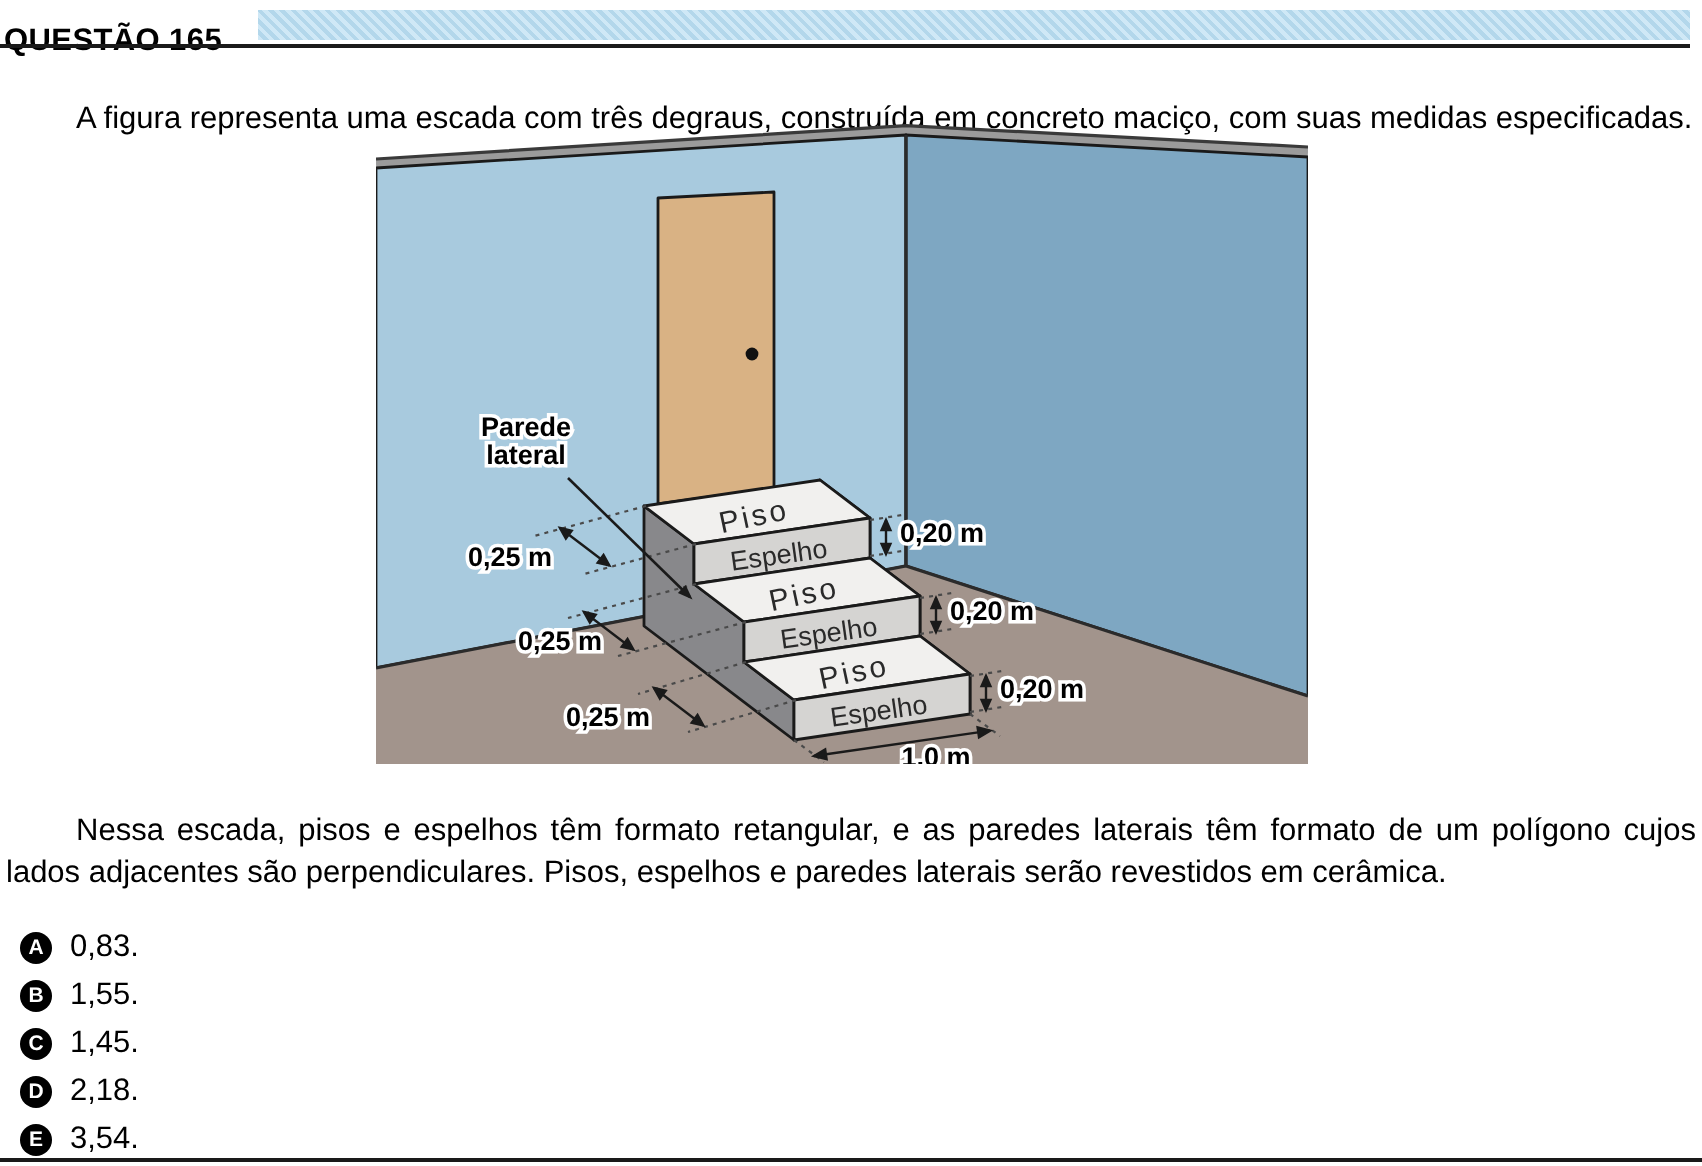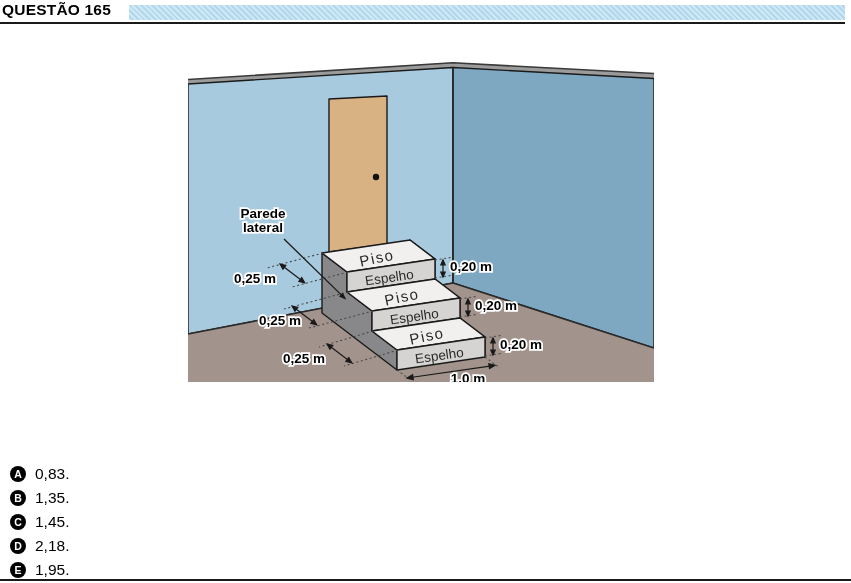--- a/index.html
+++ b/index.html
@@ -1,20 +1,20 @@
 <!DOCTYPE html>
 <html><head>
 <meta charset="utf-8">
 <style>
   html,body{margin:0;padding:0;background:#fff;}
   .page{position:relative;width:851px;height:583px;background:#fff;overflow:hidden;
         font-family:"Liberation Sans","DejaVu Sans",sans-serif;color:#000;}
 
   
-  .q-title{position:absolute;left:2px;top:1px;font-size:15.5px;font-weight:bold;letter-spacing:.2px;}
+  .q-title{position:absolute;left:2px;top:12px;font-size:15.5px;font-weight:bold;letter-spacing:.2px;}
   .q-bar{position:absolute;left:129px;top:5px;width:716px;height:15px;
          background:repeating-linear-gradient(45deg,#cfe8f6 0px,#cfe8f6 2px,#b3d7eb 2px,#b3d7eb 4px);}
   .q-underline{position:absolute;left:0;top:21.5px;width:845px;height:2.2px;background:#1a1a1a;}
 
   .para{position:absolute;left:3px;width:845px;font-size:15.5px;line-height:21px;}
   .p1{top:33px;text-indent:35px;}
   .p2{top:389px;text-indent:35px;text-align:justify;}
   .pq{top:439px;}
 
   .figure{position:absolute;left:188px;top:62px;width:466px;height:320px;}
@@ -36,20 +36,21 @@
 </style>
 </head>
 <body>
 
 <div class="page">
 
   <div class="q-title">QUESTÃO 165</div>
   <div class="q-bar"></div>
   <div class="q-underline"></div>
 
+  <p class="para p1">A figura representa uma escada com três degraus, construída em concreto maciço, com suas medidas especificadas.</p>
 
   <div class="figure">
     <svg width="466" height="320" viewBox="0 0 466 320">
 
       <path d="M0,20 L265,3 L466,14" fill="none" stroke="#9b9b9b" stroke-width="5"></path>
       <path d="M0,17.5 L265,0.8 L466,11.5" fill="none" stroke="#3a3a3a" stroke-width="1.6"></path>
 
       <polygon points="0,22 265,5.5 265,221 0,272" class="edge" fill="#a8cade"></polygon>
       <polygon points="265,5.5 466,16.5 466,286 265,221" class="edge" fill="#7ea7c2"></polygon>
       <polygon points="0,272 265,221 466,286 466,320 0,320" stroke="none" fill="#a2948c"></polygon>
@@ -142,38 +143,39 @@
 
       <text x="75" y="156" text-anchor="middle" class="meas">Parede</text>
       <text x="75" y="170" text-anchor="middle" class="meas">lateral</text>
       <g transform="translate(96,177) rotate(44.3)">
         <line x1="0" y1="0" x2="85" y2="0" stroke="#1a1a1a" stroke-width="1.3"></line>
         <path d="M87,0 L79.5,-2.8 L79.5,2.8 Z" fill="#1a1a1a"></path>
       </g>
     </svg>
   </div>
 
+  <p class="para p2">Nessa escada, pisos e espelhos têm formato retangular, e as paredes laterais têm formato de um polígono cujos lados adjacentes são perpendiculares. Pisos, espelhos e paredes laterais serão revestidos em cerâmica.</p>
 
   <div class="options">
     <div class="opt">
       <span class="badge">A</span>
       <span class="opt-text">0,83.</span>
     </div>
     <div class="opt">
       <span class="badge">B</span>
-      <span class="opt-text">1,35.</span>
+      <span class="opt-text">1,55.</span>
     </div>
     <div class="opt">
       <span class="badge">C</span>
       <span class="opt-text">1,45.</span>
     </div>
     <div class="opt">
       <span class="badge">D</span>
       <span class="opt-text">2,18.</span>
     </div>
     <div class="opt">
       <span class="badge">E</span>
-      <span class="opt-text">1,95.</span>
+      <span class="opt-text">3,54.</span>
     </div>
   </div>
 
   <div class="bottom-line"></div>
 </div>
 
 </body></html>

